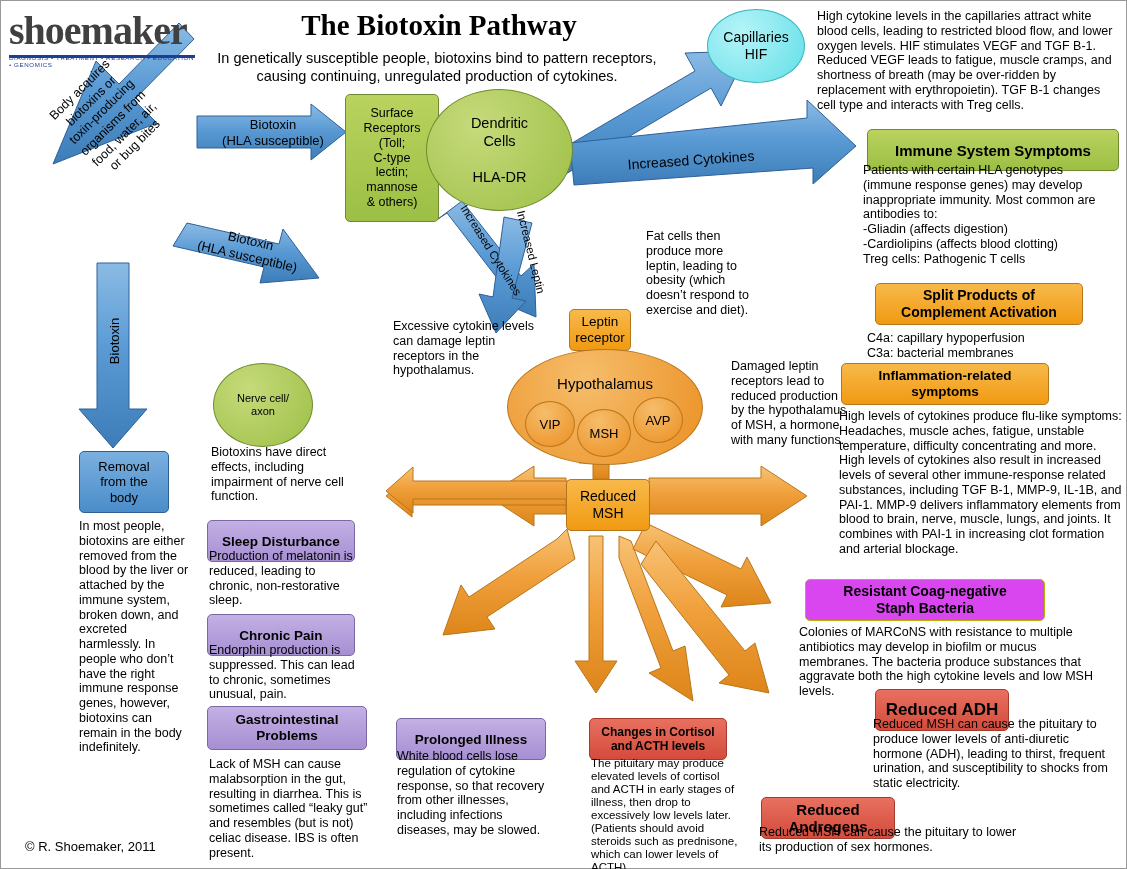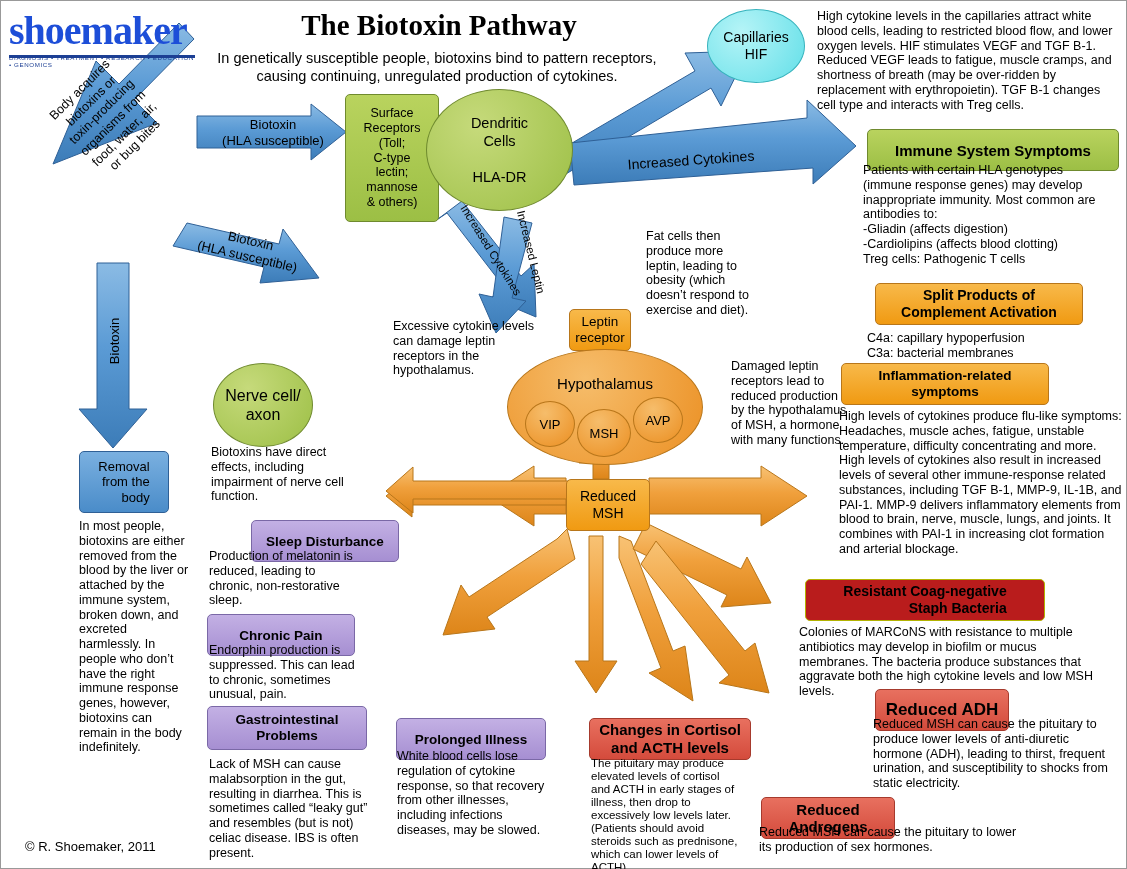--- a/index.html
+++ b/index.html
@@ -9,36 +9,36 @@
     font-family:"Liberation Sans", sans-serif;
     color:#000;
     overflow:hidden;
   }
   .stage{position:absolute;left:0;top:0;width:1127px;height:869px;border:1px solid #999;box-sizing:border-box;}
   .abs{position:absolute;}
   .txt{font-size:12.5px;line-height:1.18;}
   .tiny{font-size:11.5px;line-height:1.13;}
 
   
-  .logo-word{font-family:"Liberation Serif",serif;font-size:40px;font-weight:bold;color:#1d4ed8;letter-spacing:-1px;}
+  .logo-word{font-family:"Liberation Serif",serif;font-size:40px;font-weight:bold;color:#404040;letter-spacing:-1px;}
   .logo-sub{font-size:6.2px;color:#1c3f94;letter-spacing:0.6px;margin-top:-4px;}
   .logo-bar{height:3px;background:#1c3f94;margin-top:1px;}
 
   
   .title{font-size:29px;font-weight:bold;font-family:"Liberation Serif",serif;text-align:center;}
   .subtitle{font-size:14.5px;text-align:center;line-height:1.25;}
 
   
   .box{box-sizing:border-box;border:1px solid #555;border-radius:5px;text-align:center;display:flex;align-items:center;justify-content:center;font-size:13.5px;padding:20px 5px;}
   .box.green{background:#a8c84f;background:linear-gradient(#b9d35e,#9cbf45);border-color:#6f8a2e;}
   .box.orange{background:#f5a623;background:linear-gradient(#f8b94a,#f09a12);border-color:#b8761a;}
   .box.purple{background:#b39ddb;background:linear-gradient(#c3b0e4,#a68fd2);border-color:#7a68a6;}
   .box.red{background:#e05b4c;background:linear-gradient(#e8705f,#d44b3c);border-color:#a63a2d;}
-  .box.yellow{background:#b91c1c;border-color:#b3b300;text-align:right;}
-  .box.blue{background:#5b9bd5;background:linear-gradient(#7ab0e0,#4a8cc9);border-color:#2f6096;text-align:right;}
+  .box.yellow{background:#d946ef;border-color:#b3b300;}
+  .box.blue{background:#5b9bd5;background:linear-gradient(#7ab0e0,#4a8cc9);border-color:#2f6096;}
   .ellipse{border-radius:50%;}
   .ell-green{background:#a8c84f;background:radial-gradient(circle at 35% 30%,#c6da7b,#9cbf45);border:1px solid #6f8a2e;}
   .ell-cyan{background:#7fe9ef;background:radial-gradient(circle at 35% 30%,#b5f4f7,#62dfe8);border:1px solid #36b3bd;}
   .ell-orange{background:#f0a03c;background:radial-gradient(circle at 40% 25%,#f6bd6b,#eb8f22);border:1px solid #b8761a;}
 
   .lbl{display:flex;align-items:center;justify-content:center;text-align:center;}
 
   
   svg{position:absolute;left:0;top:0;overflow:visible;}
   .bluefill{fill:url(#bg1);stroke:#2f6096;stroke-width:1;}
@@ -180,38 +180,38 @@
   <div class="abs box orange" style="left:568px;top:308px;width:62px;height:42px;white-space:pre-line;font-size:13.5px;line-height:1.2;">Leptin
 receptor</div>
 
   <div class="abs ellipse ell-orange" style="left:506px;top:348px;width:194px;height:114px;">
     <div class="abs lbl" style="left:0;top:22px;width:194px;height:22px;font-size:15px;">Hypothalamus</div>
   </div>
   <div class="abs ellipse ell-orange lbl" style="left:524px;top:400px;width:48px;height:44px;font-size:13px;">VIP</div>
   <div class="abs ellipse ell-orange lbl" style="left:576px;top:408px;width:52px;height:46px;font-size:13px;">MSH</div>
   <div class="abs ellipse ell-orange lbl" style="left:632px;top:396px;width:48px;height:44px;font-size:13px;">AVP</div>
 
-  <div class="abs ellipse ell-green lbl" style="left:212px;top:362px;width:98px;height:82px;white-space:pre-line;font-size:16px;line-height:1.2;">Nerve cell/
+  <div class="abs ellipse ell-green lbl" style="left:212px;top:362px;width:98px;height:82px;white-space:pre-line;font-size:11px;line-height:1.2;">Nerve cell/
 axon</div>
 
   <div class="abs box blue" style="left:78px;top:450px;width:90px;height:62px;white-space:pre-line;font-size:13px;line-height:1.2;">Removal
 from the
 body</div>
 
   <div class="abs box orange" style="left:565px;top:478px;width:84px;height:52px;white-space:pre-line;font-size:14px;line-height:1.2;">Reduced
 MSH</div>
 
-  <div class="abs box purple" style="left:206px;top:519px;width:148px;height:26px;font-size:13.5px;font-weight:600;margin-left:44px;">Sleep Disturbance</div>
+  <div class="abs box purple" style="left:206px;top:519px;width:148px;height:26px;font-size:13.5px;font-weight:600;">Sleep Disturbance</div>
   <div class="abs box purple" style="left:206px;top:613px;width:148px;height:26px;font-size:13.5px;font-weight:600;">Chronic Pain</div>
   <div class="abs box purple" style="left:206px;top:705px;width:160px;height:44px;white-space:pre-line;font-size:13.5px;font-weight:600;line-height:1.2;">Gastrointestinal
 Problems</div>
 
   <div class="abs box purple" style="left:395px;top:717px;width:150px;height:26px;font-size:13.5px;font-weight:600;">Prolonged Illness</div>
 
-  <div class="abs box red" style="left:588px;top:717px;width:162px;height:36px;white-space:pre-line;font-size:15px;font-weight:600;line-height:1.2;">Changes in Cortisol
+  <div class="abs box red" style="left:588px;top:717px;width:138px;height:36px;white-space:pre-line;font-size:12px;font-weight:600;line-height:1.2;">Changes in Cortisol
 and ACTH levels</div>
 
   <div class="abs box yellow" style="left:804px;top:578px;width:240px;height:40px;white-space:pre-line;font-size:14px;font-weight:600;line-height:1.2;">Resistant Coag-negative
 Staph Bacteria</div>
 
   <div class="abs box red" style="left:874px;top:688px;width:134px;height:26px;font-size:17px;font-weight:600;">Reduced ADH</div>
   <div class="abs box red" style="left:760px;top:796px;width:134px;height:26px;font-size:15px;font-weight:600;">Reduced Androgens</div>
 
   <div class="abs txt" style="left:816px;top:8px;width:302px;">High cytokine levels in the capillaries attract white blood cells, leading to restricted blood flow, and lower oxygen levels.  HIF stimulates VEGF and TGF B-1. Reduced VEGF leads to fatigue, muscle cramps, and shortness of breath (may be over-ridden by replacement with erythropoietin).  TGF B-1 changes cell type and interacts with Treg cells.</div>
 

